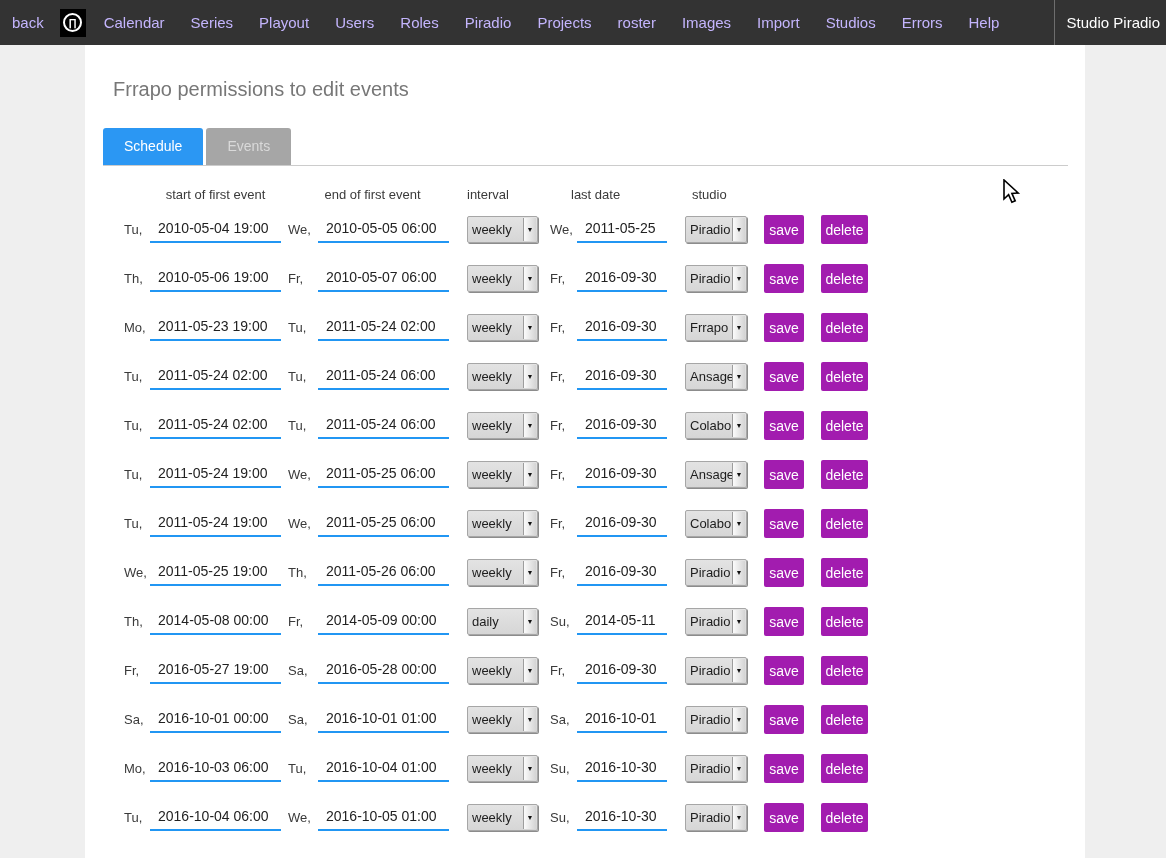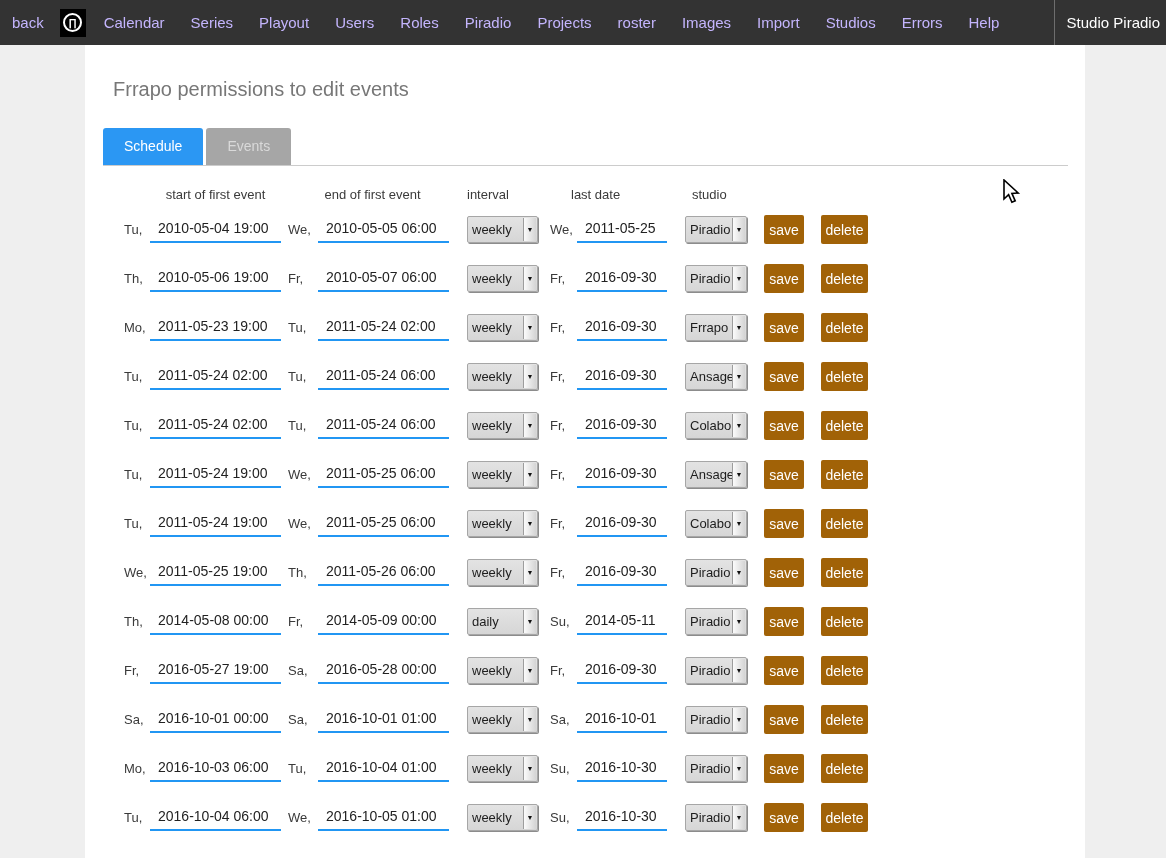--- a/index.html
+++ b/index.html
@@ -96,21 +96,21 @@
   .sel-int { width:71px; margin-left:18px; }
   .sel-studio { width:62px; margin-left:18px; }
   .sel-arrow {
     position:absolute; top:1px; right:1px; bottom:1px; width:13px;
     background:linear-gradient(to right,#fbfbfb,#d4d4d4);
     border-left:1px solid #9d9d9d;
     display:flex; align-items:center; justify-content:center;
     font-size:7px; color:#111;
   }
   .btn {
-    height:29px; border:none; border-radius:2px; background:#a16207;
+    height:29px; border:none; border-radius:2px; background:#a21caf;
     color:#ffffff; font-size:14px; cursor:pointer;
     font-family:"Liberation Sans", sans-serif;
   }
   .btn-save { width:40px; margin-left:17px; }
   .btn-delete { width:47px; margin-left:17px; }
 
   
   .cursor { position:absolute; left:1002px; top:179px; width:19px; height:26px; z-index:50; pointer-events:none; }
 </style>
 </head>

